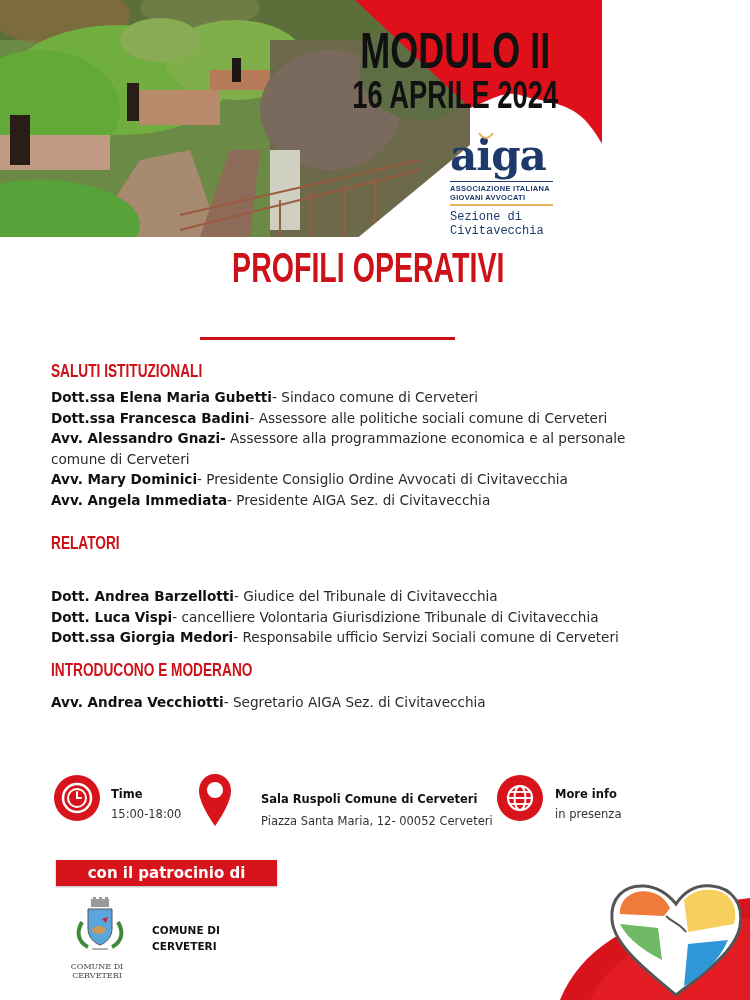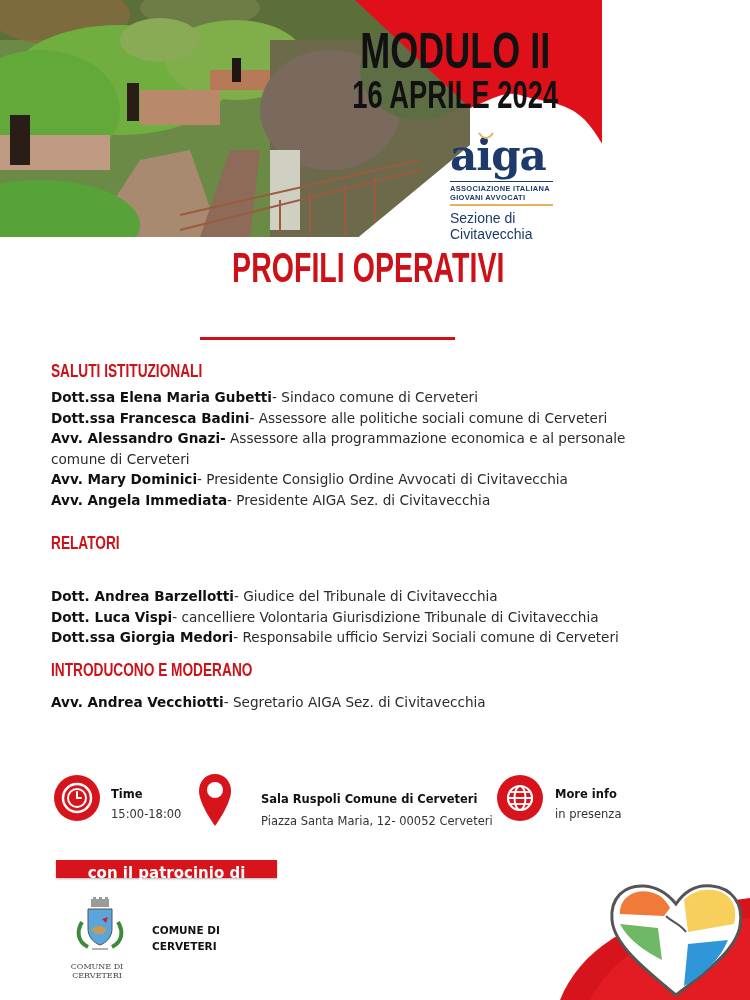--- a/index.html
+++ b/index.html
@@ -18,21 +18,21 @@
       transform: scaleX(0.72); transform-origin: right top; }
     .module-title .line1 { font-size: 50px; line-height: 48px; letter-spacing: 0px; width: 330px; margin-left: -100px; }
     .module-title .line2 { font-size: 38px; line-height: 40px; width: 330px; margin-left: -100px; }
 
     .aiga-logo { position: absolute; left: 450px; top: 135px; width: 110px; text-align: left; }
     .aiga-word { font-family: "DejaVu Serif", serif; font-weight: 700; font-size: 42px; line-height: 42px; color: #1d3a6b; letter-spacing: -1px; position: relative; }
     .aiga-arc { position: absolute; left: 28px; top: -4px; width: 16px; height: 10px; }
     .aiga-rule { height: 1px; background: #1d3a6b; margin: 4px 0 2px; width: 103px; }
     .aiga-rule.gold { background: #e6b25e; height: 2px; margin-top: 2px; }
     .aiga-assoc { font-family: "Liberation Sans", sans-serif; font-weight: 700; font-size: 7.5px; color: #1d3a6b; letter-spacing: 0.3px; line-height: 9px; }
-    .aiga-section { font-family: Liberation Sans, sans-serif; font-size: 14px; color: #1d3a6b; margin-top: 4px; }
+    .aiga-section { font-family: Liberation Mono, monospace; font-size: 12px; color: #1d3a6b; margin-top: 4px; }
 
     
     .main-title { position: absolute; left: 0; top: 248px; width: 736px; text-align: center;
       color: #cc1218; font-family: "Liberation Sans", sans-serif; font-weight: 700; }
     .main-title .t { display: inline-block; transform: scaleX(0.68); transform-origin: center; white-space: nowrap; }
     .main-title .l1 { font-size: 42px; line-height: 40px; }
     .main-title .l2 { font-size: 42px; line-height: 40px; }
     .title-rule { position: absolute; left: 200px; top: 337px; width: 255px; height: 3px; background: #cc1218; }
 
     
@@ -43,21 +43,21 @@
     .people .name { font-weight: 700; color: #111; }
     .people .role { font-weight: 400; color: #2a2a2a; }
 
     
     .info { position: absolute; top: 775px; display: flex; align-items: flex-end; }
     .round-icon { width: 46px; height: 46px; border-radius: 50%; background: #d7141c; display: flex; align-items: center; justify-content: center; flex: none; }
     .info-label { font-weight: 700; font-size: 11.5px; color: #111; }
     .info-value { font-size: 11.5px; color: #333; margin-top: 6px; }
 
     
-    .patronage-band { position: absolute; left: 56px; top: 860px; width: 221px; height: 18px; background: #d7141c;
+    .patronage-band { position: absolute; left: 56px; top: 860px; width: 221px; height: 26px; background: #d7141c;
       color: #fff; font-weight: 700; font-size: 15px; line-height: 26px; text-align: center; box-shadow: 0 1px 2px rgba(0,0,0,0.3); }
     .crest { position: absolute; left: 72px; top: 897px; width: 56px; height: 85px; }
     .crest-caption { position: absolute; left: 62px; top: 962px; width: 70px; text-align: center;
       font-family: "DejaVu Serif", serif; font-size: 8px; line-height: 9px; color: #444; }
     .comune-label { position: absolute; left: 152px; top: 922px; font-weight: 700; font-size: 10.5px; line-height: 16px; color: #111; }
 
     .email { position: absolute; left: 207px; top: 1020px; display: flex; align-items: flex-end; flex-direction: column; }
     .email-icon { width: 26px; height: 26px; border-radius: 50%; border: 2px solid #d44a55; display: flex; align-items: center; justify-content: center; background: #fbe9ea; }
     .email-text { margin-left: 4px; font-weight: 700; font-size: 13px; color: #111; }
 

